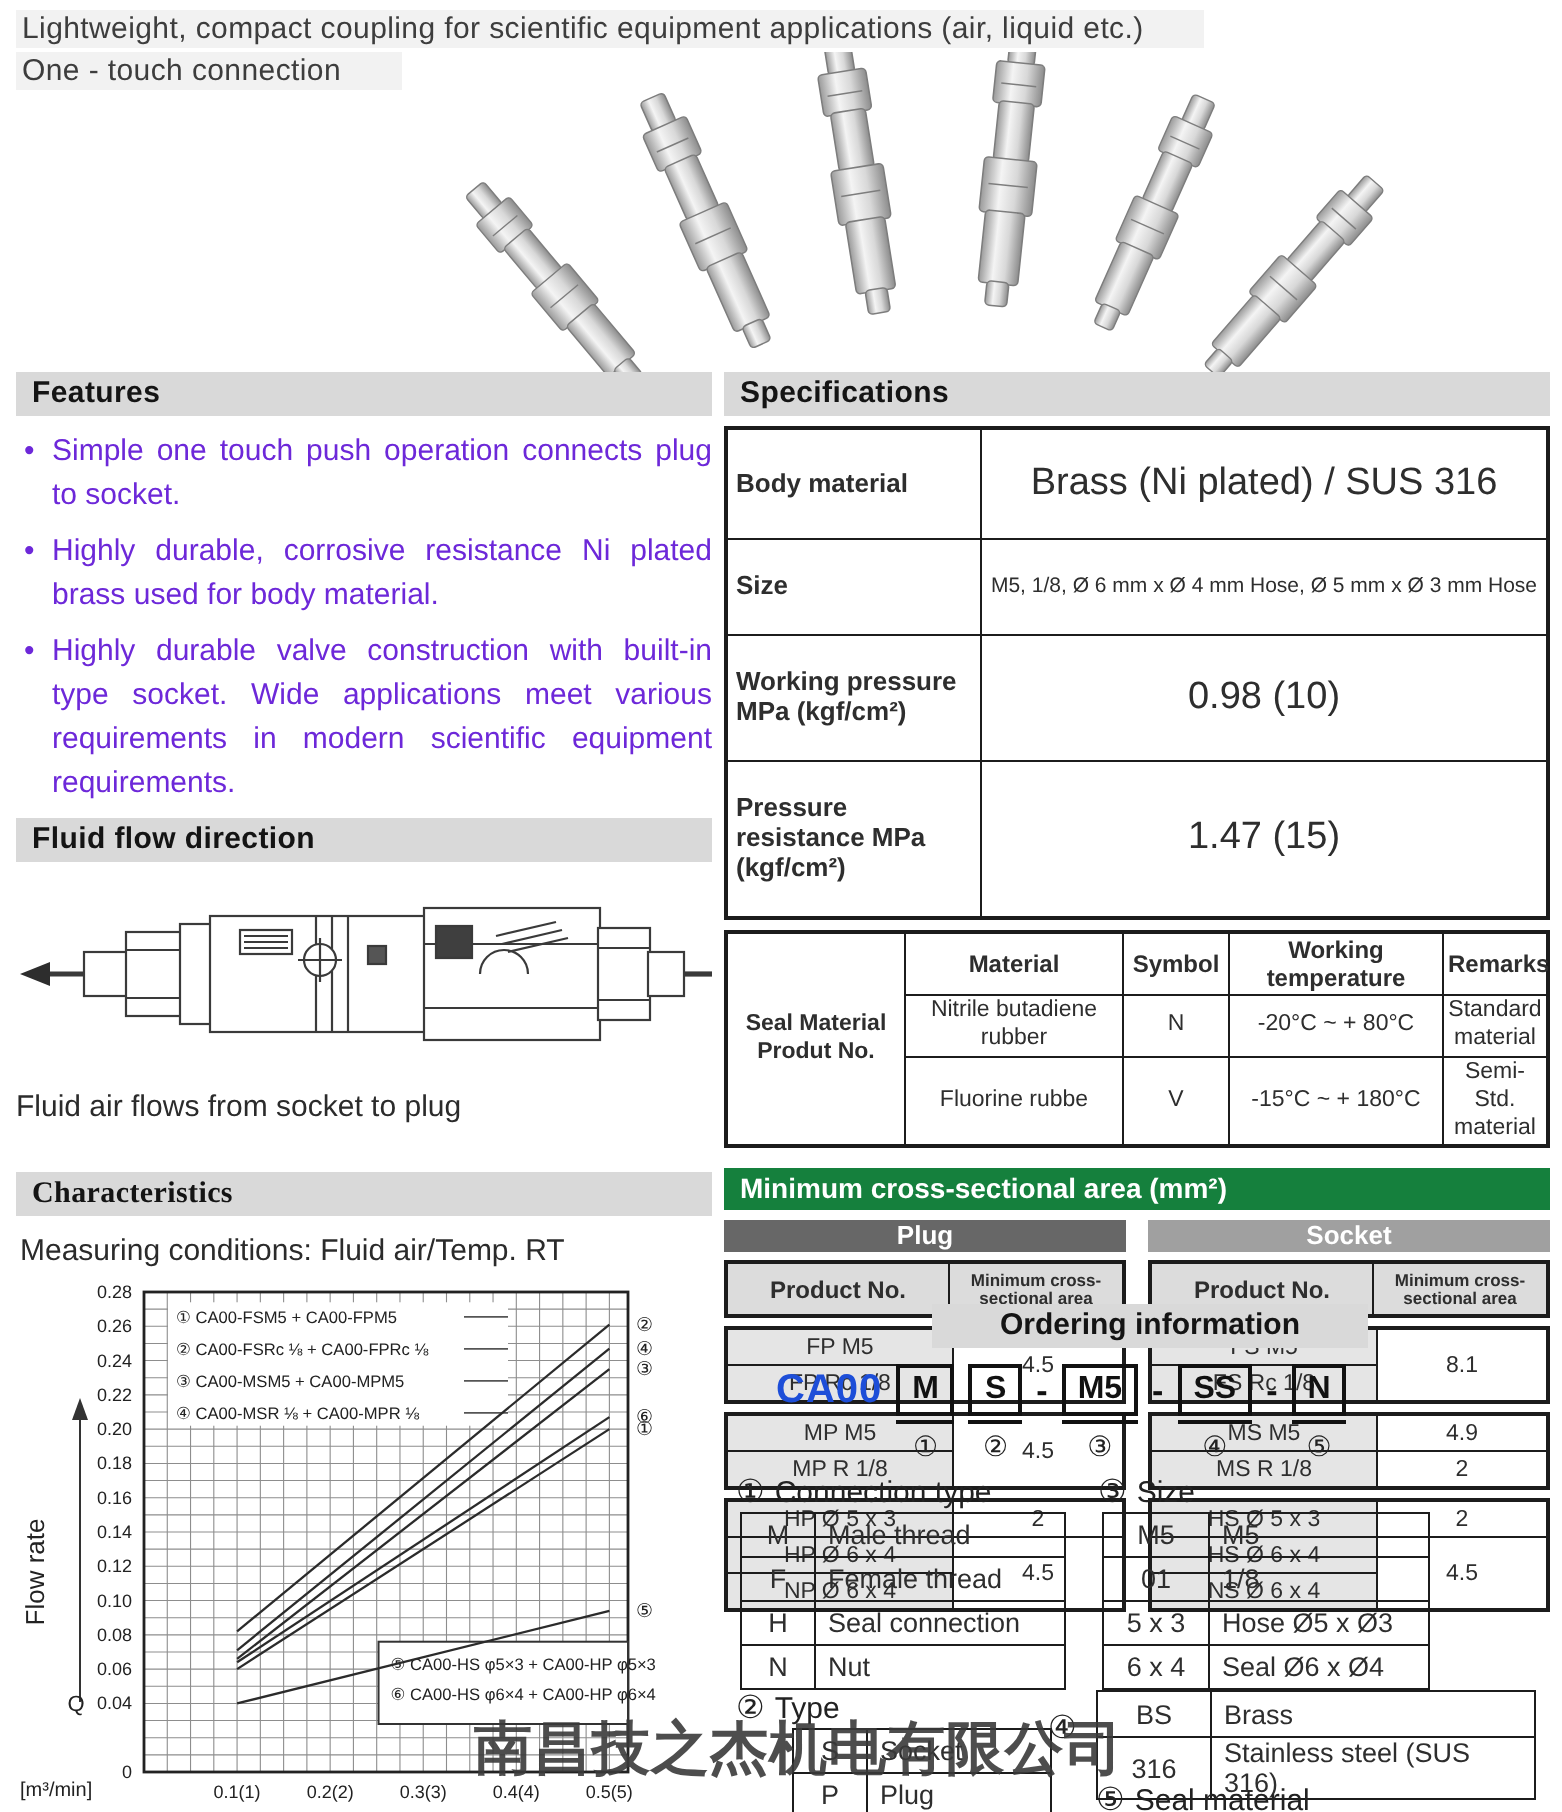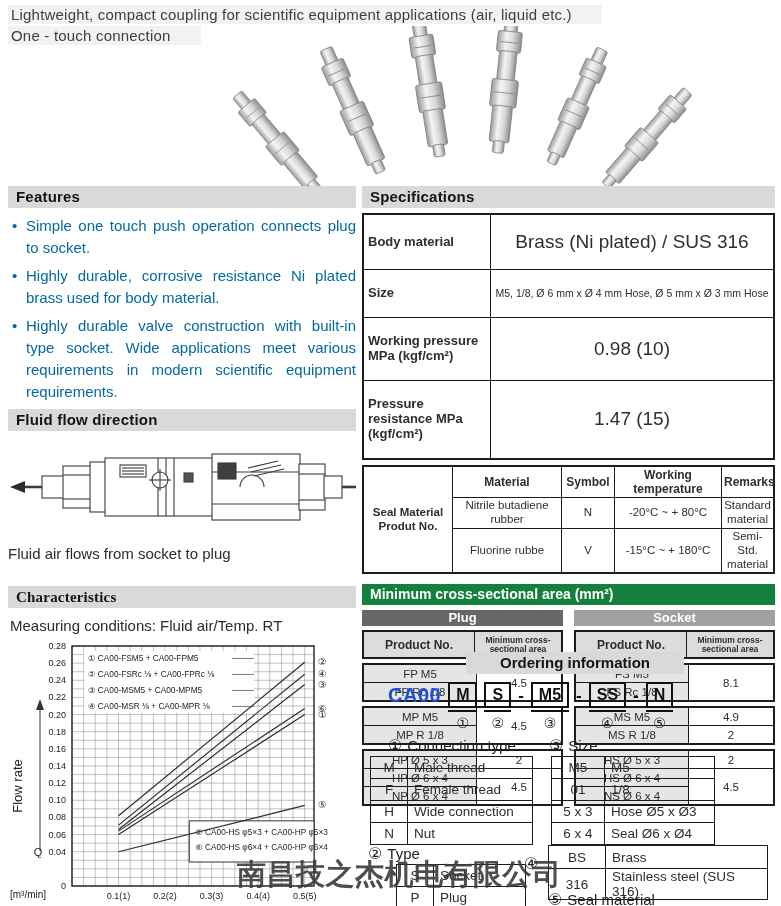--- a/index.html
+++ b/index.html
@@ -12,21 +12,21 @@
   
   .col-left{position:absolute;left:8px;top:186px;width:348px;}
   .col-right{position:absolute;left:362px;top:186px;width:413px;}
   .bar{height:22px;line-height:22px;background:#d9d9d9;font-weight:bold;font-size:15px;
        color:#141414;padding-left:8px;letter-spacing:.2px;}
   .bar-black{height:21px;line-height:21px;background:#15803d;color:#fff;font-weight:bold;
              font-size:14px;padding-left:8px;margin-top:10px;}
   
   .features-list{margin:7px 0 0 2px;padding:0;list-style:none;}
   .features-list li{position:relative;font-size:15px;line-height:1.47;text-align:justify;
-                    padding-left:16px;margin-bottom:6px;color:#0369a1;}
+                    padding-left:16px;margin-bottom:6px;color:#6d28d9;}
   .features-list li::before{content:"•";position:absolute;left:2px;top:0;font-size:15px;}
   .fluid-svg{display:block;margin-top:4px;}
   .caption{text-align:left;font-size:15px;margin-top:8px;color:#2b2b2b;}
   .char-bar{margin-top:24px;font-family:Liberation Serif, serif;}
   .conditions{font-size:15px;margin:9px 0 0 2px;color:#2b2b2b;}
   .chart-svg{display:block;margin-top:2px;}
   svg text{font-family:"Liberation Sans","DejaVu Sans",sans-serif;}
   
   table{border-collapse:collapse;}
   td,th{border:1.5px solid #1c1c1c;}
@@ -463,36 +463,36 @@
           <span class="pn-circle">④</span>
         </span>
         <span class="pn-dash">-</span>
         <span class="pn-unit">
           <span class="pn-box">N</span>
           <span class="pn-line"></span>
           <span class="pn-circle">⑤</span>
         </span>
       </div>
 
-      <div class="ord-title" style="left:6px;top:84px;margin-left:20px;">
+      <div class="ord-title" style="left:6px;top:84px;">
         <span class="circ">①</span><span>Connection type</span>
       </div>
       <table class="ord-table" style="left:8px;top:104px;width:163px;">
         <tbody>
             <tr>
               <td class="code" style="width:32px;">M</td>
             <td>Male thread</td>
             </tr>
         <tr>
               <td class="code">F</td>
             <td>Female thread</td>
             </tr>
         <tr>
               <td class="code">H</td>
-            <td>Wide connection</td>
+            <td>Seal connection</td>
             </tr>
         <tr>
               <td class="code">N</td>
             <td>Nut</td>
             </tr>
       </tbody>
         </table>
 
       <div class="ord-title" style="left:187px;top:84px;">
         <span class="circ">③</span><span>Size</span>

